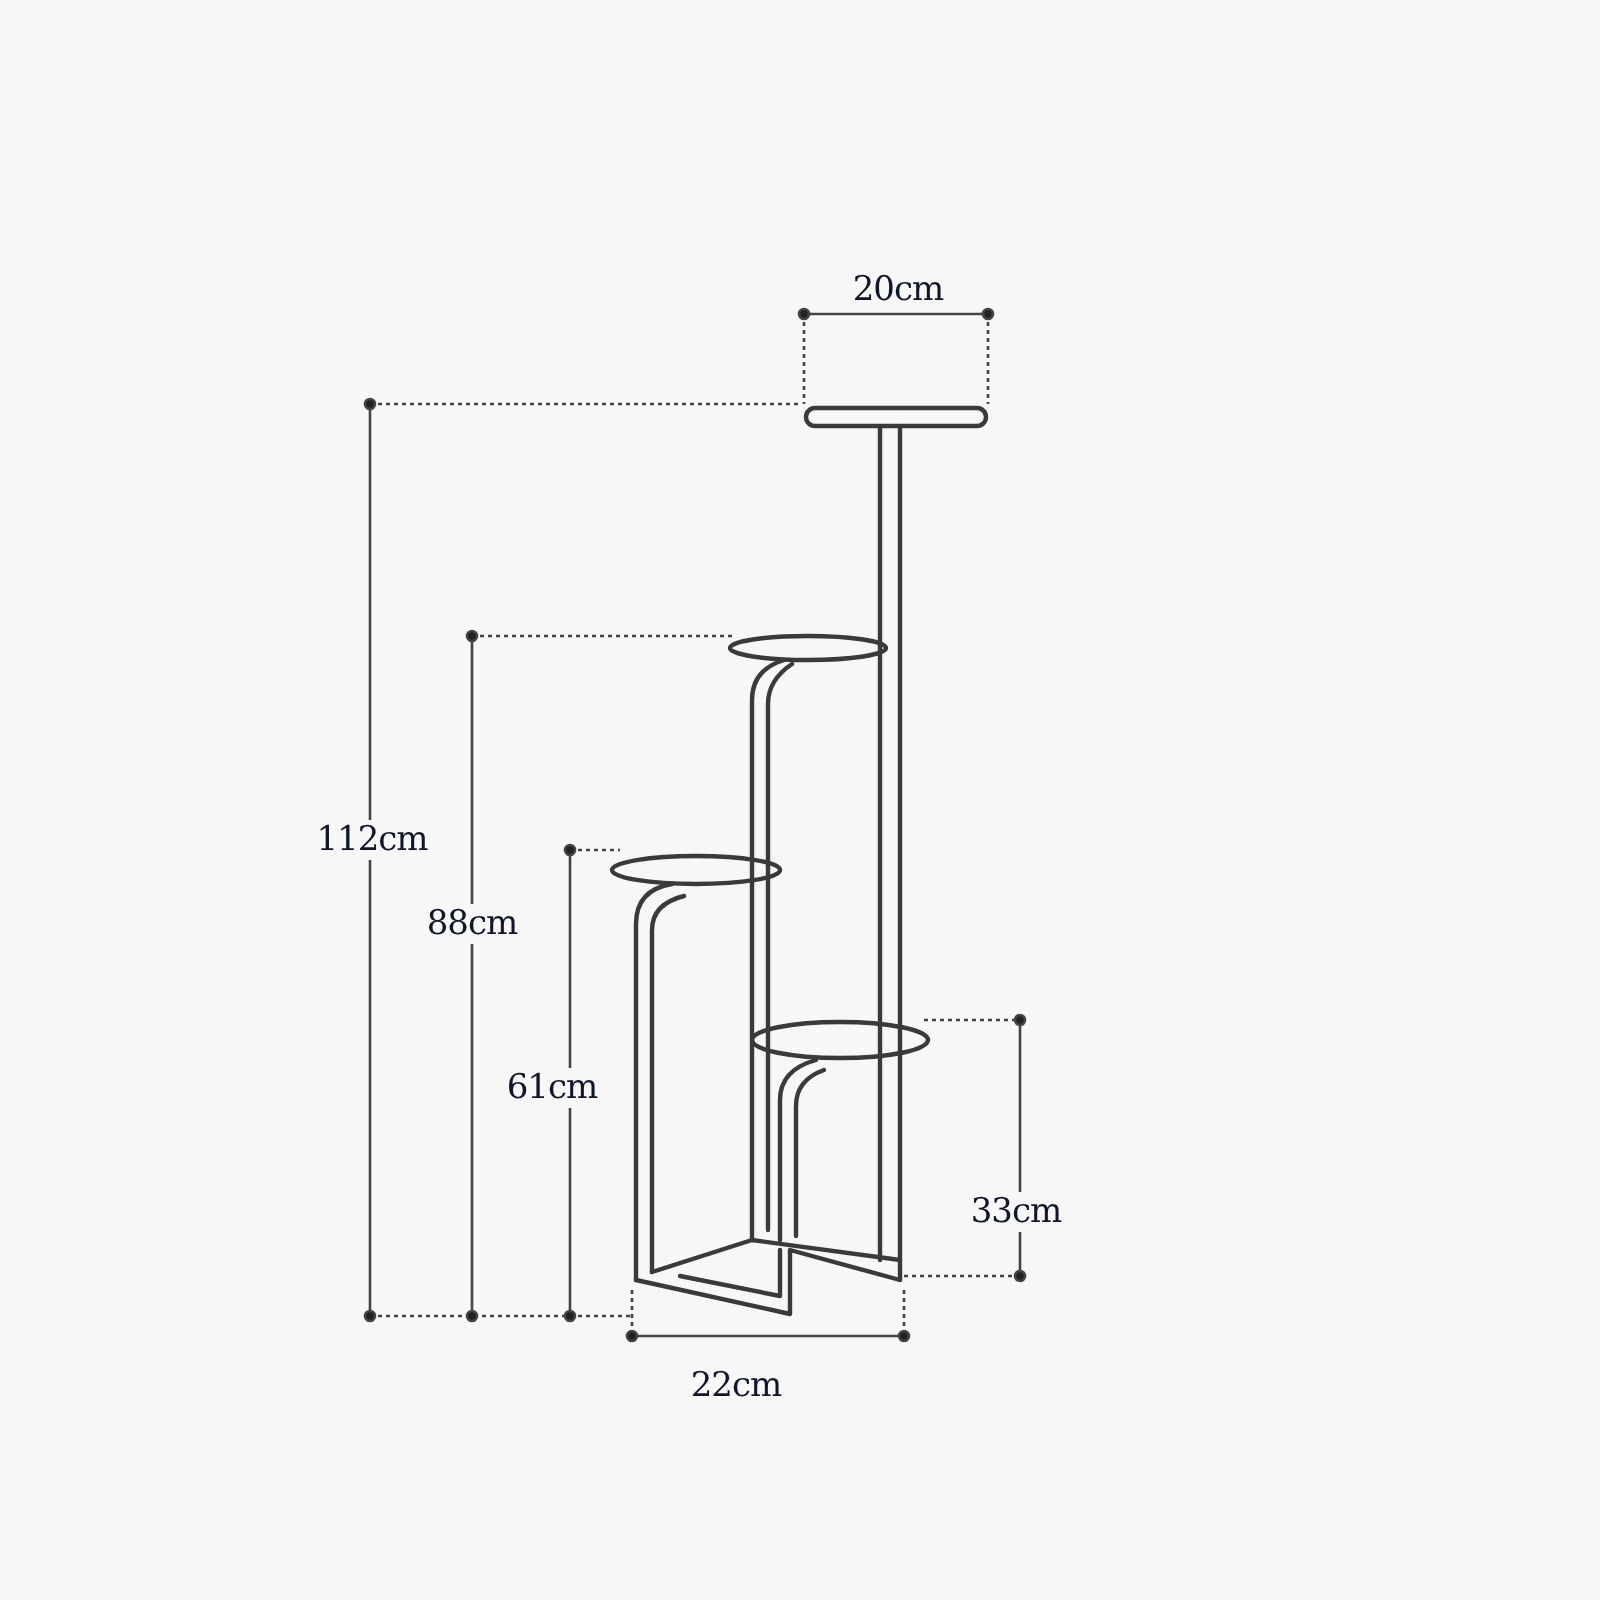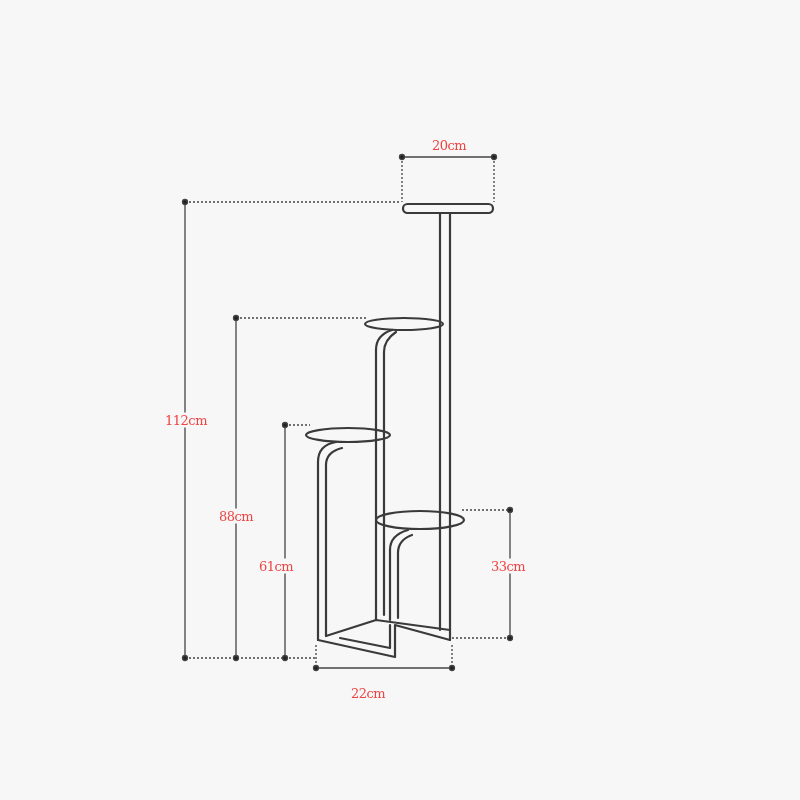--- a/index.html
+++ b/index.html
@@ -1,18 +1,18 @@
 <!DOCTYPE html>
 <html><head>
 <meta charset="utf-8">
 <style>
   html,body{margin:0;padding:0;background:#f7f7f7;}
   #canvas{position:relative;width:800px;height:800px;background:#f7f7f7;overflow:hidden;}
   svg{position:absolute;left:0;top:0;}
-  .lbl{position:absolute;font-family:"DejaVu Serif","Liberation Serif",serif;font-size:13px;color:#ef4444;background:#f7f7f7;padding:0 2px;letter-spacing:-0.5px;white-space:nowrap;transform:translate(-50%,-50%);}
+  .lbl{position:absolute;font-family:"DejaVu Serif","Liberation Serif",serif;font-size:17px;color:#0f172a;background:#f7f7f7;padding:0 2px;letter-spacing:-0.5px;white-space:nowrap;transform:translate(-50%,-50%);}
 </style>
 </head>
 <body>
 
 <div id="canvas">
   <svg width="800" height="800" viewBox="0 0 800 800">
     <g fill="none" stroke="#3a3a3a" stroke-width="2.2" stroke-linecap="round" stroke-linejoin="round">
 
       <rect x="403" y="204" width="90" height="9" rx="4.5"></rect>
 
@@ -70,17 +70,17 @@
         <circle cx="285" cy="658" r="2.5"></circle>
       <circle cx="510" cy="510" r="2.5"></circle>
         <circle cx="510" cy="638" r="2.5"></circle>
       <circle cx="316" cy="668" r="2.5"></circle>
         <circle cx="452" cy="668" r="2.5"></circle>
     </g>
   </svg>
 
   <div class="lbl" style="left:449px;top:145px;background:transparent">20cm</div>
   <div class="lbl" style="left:186px;top:420px">112cm</div>
-  <div class="lbl" style="left:236px;top:516px">88cm</div>
-  <div class="lbl" style="left:276px;top:566px">61cm</div>
-  <div class="lbl" style="left:508px;top:566px">33cm</div>
+  <div class="lbl" style="left:236px;top:462px">88cm</div>
+  <div class="lbl" style="left:276px;top:544px">61cm</div>
+  <div class="lbl" style="left:508px;top:606px">33cm</div>
   <div class="lbl" style="left:368px;top:693px;background:transparent">22cm</div>
 </div>
 
 </body></html>

